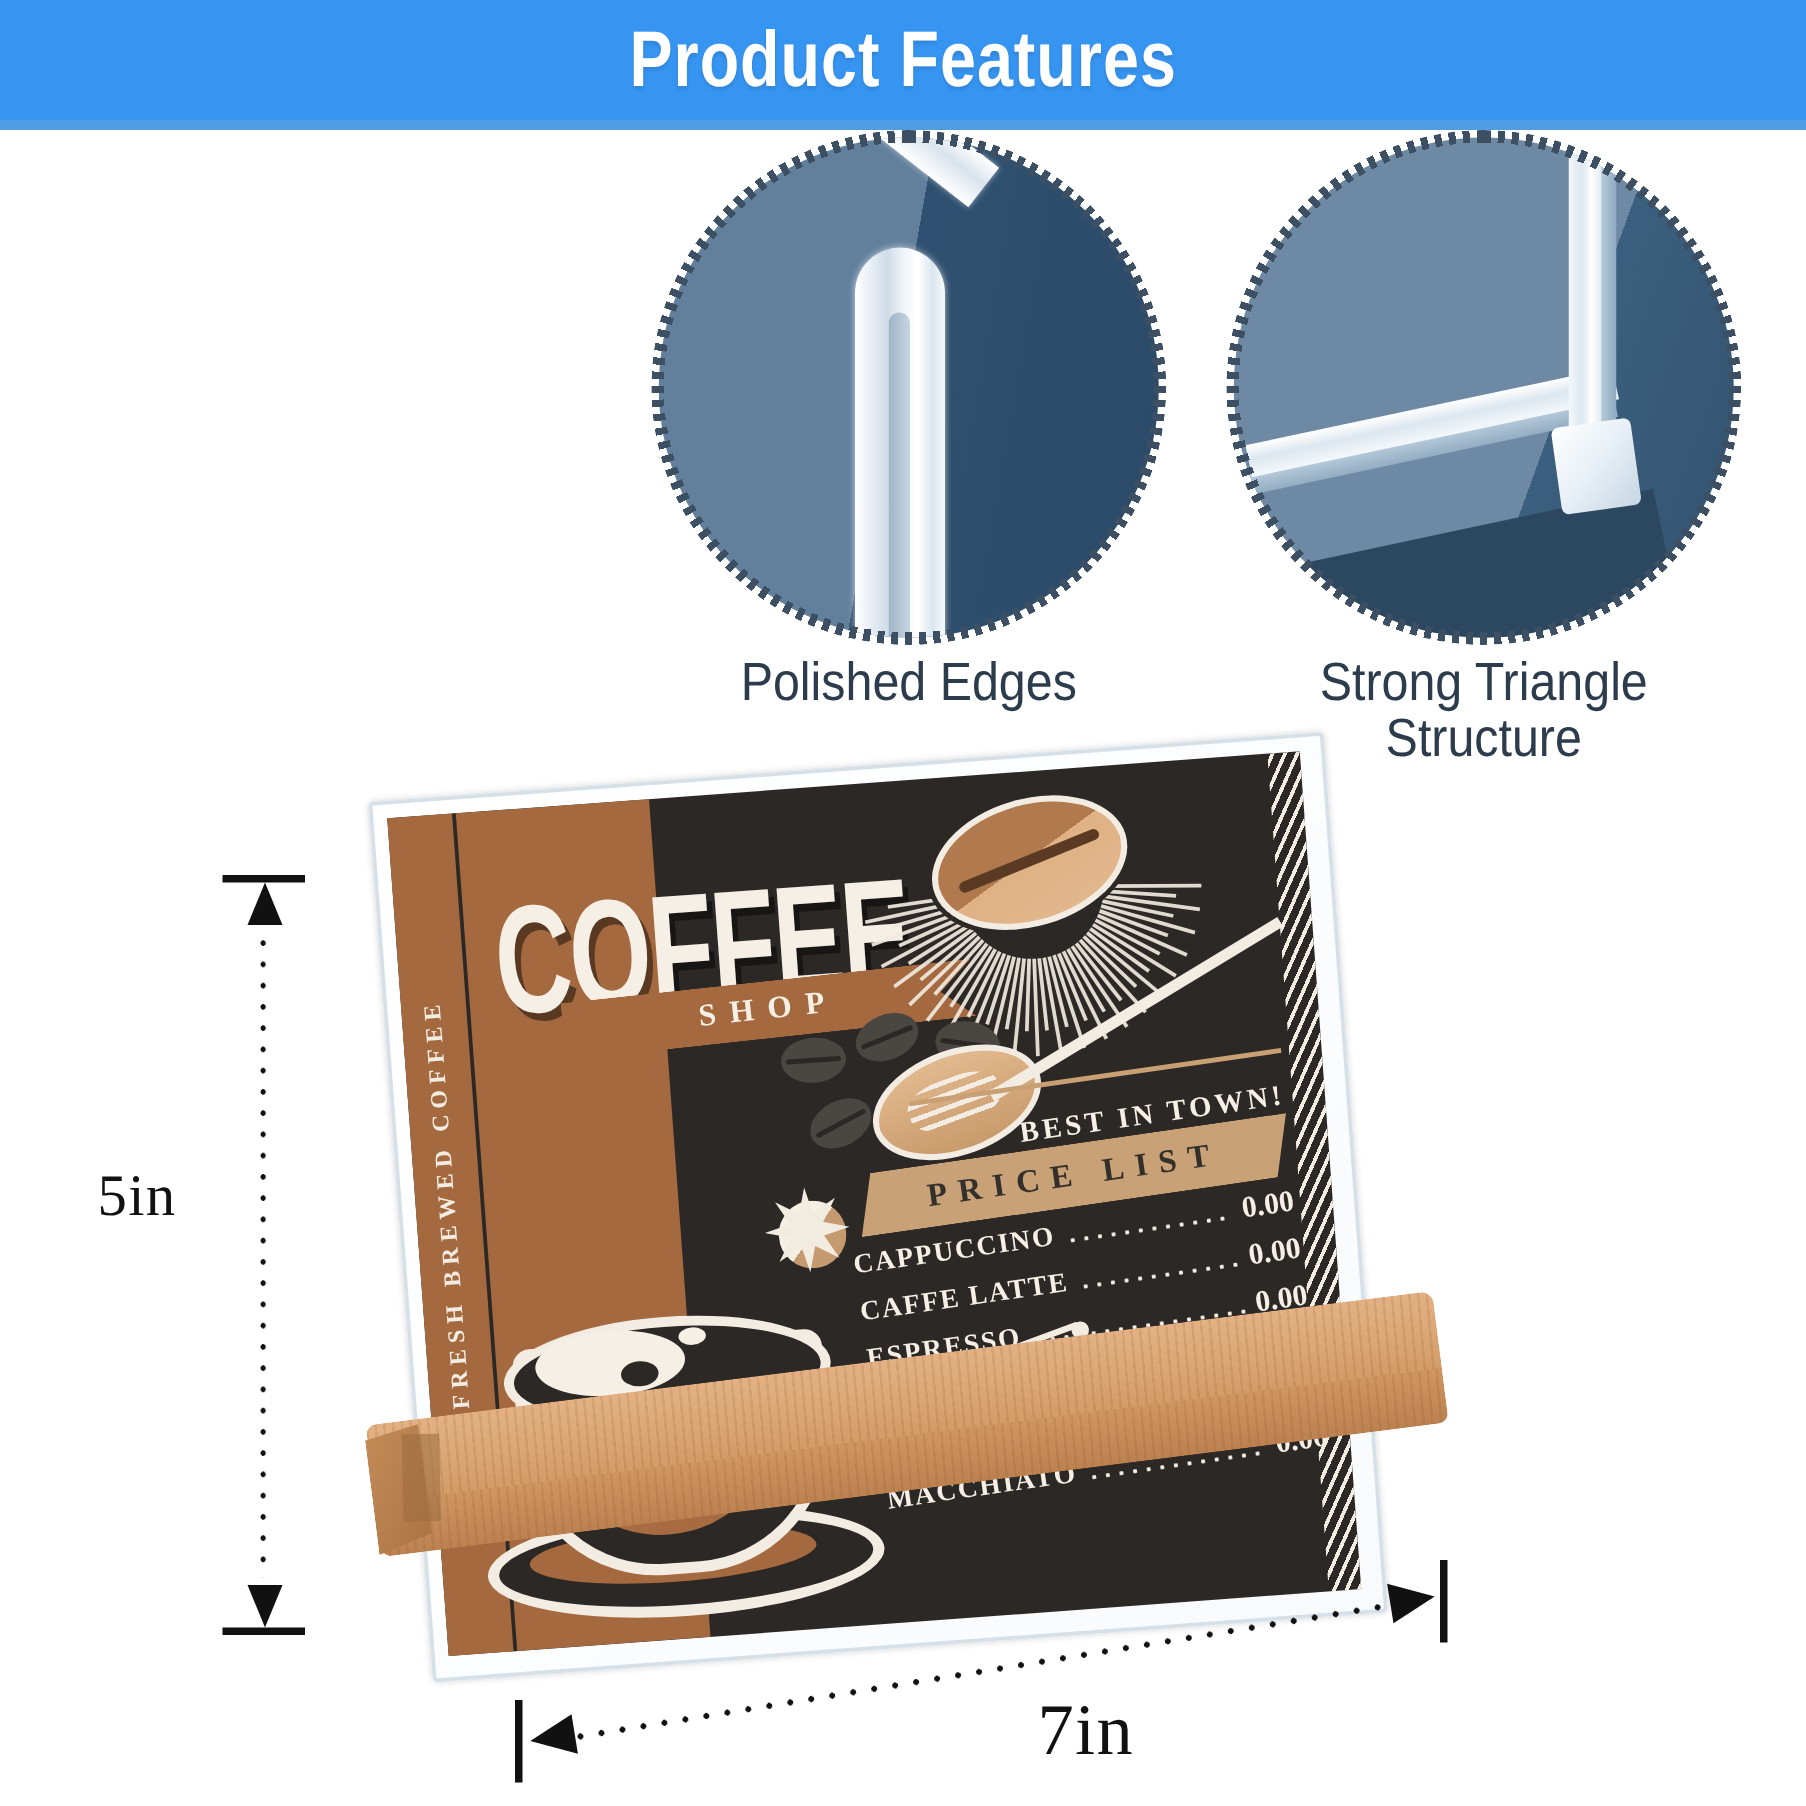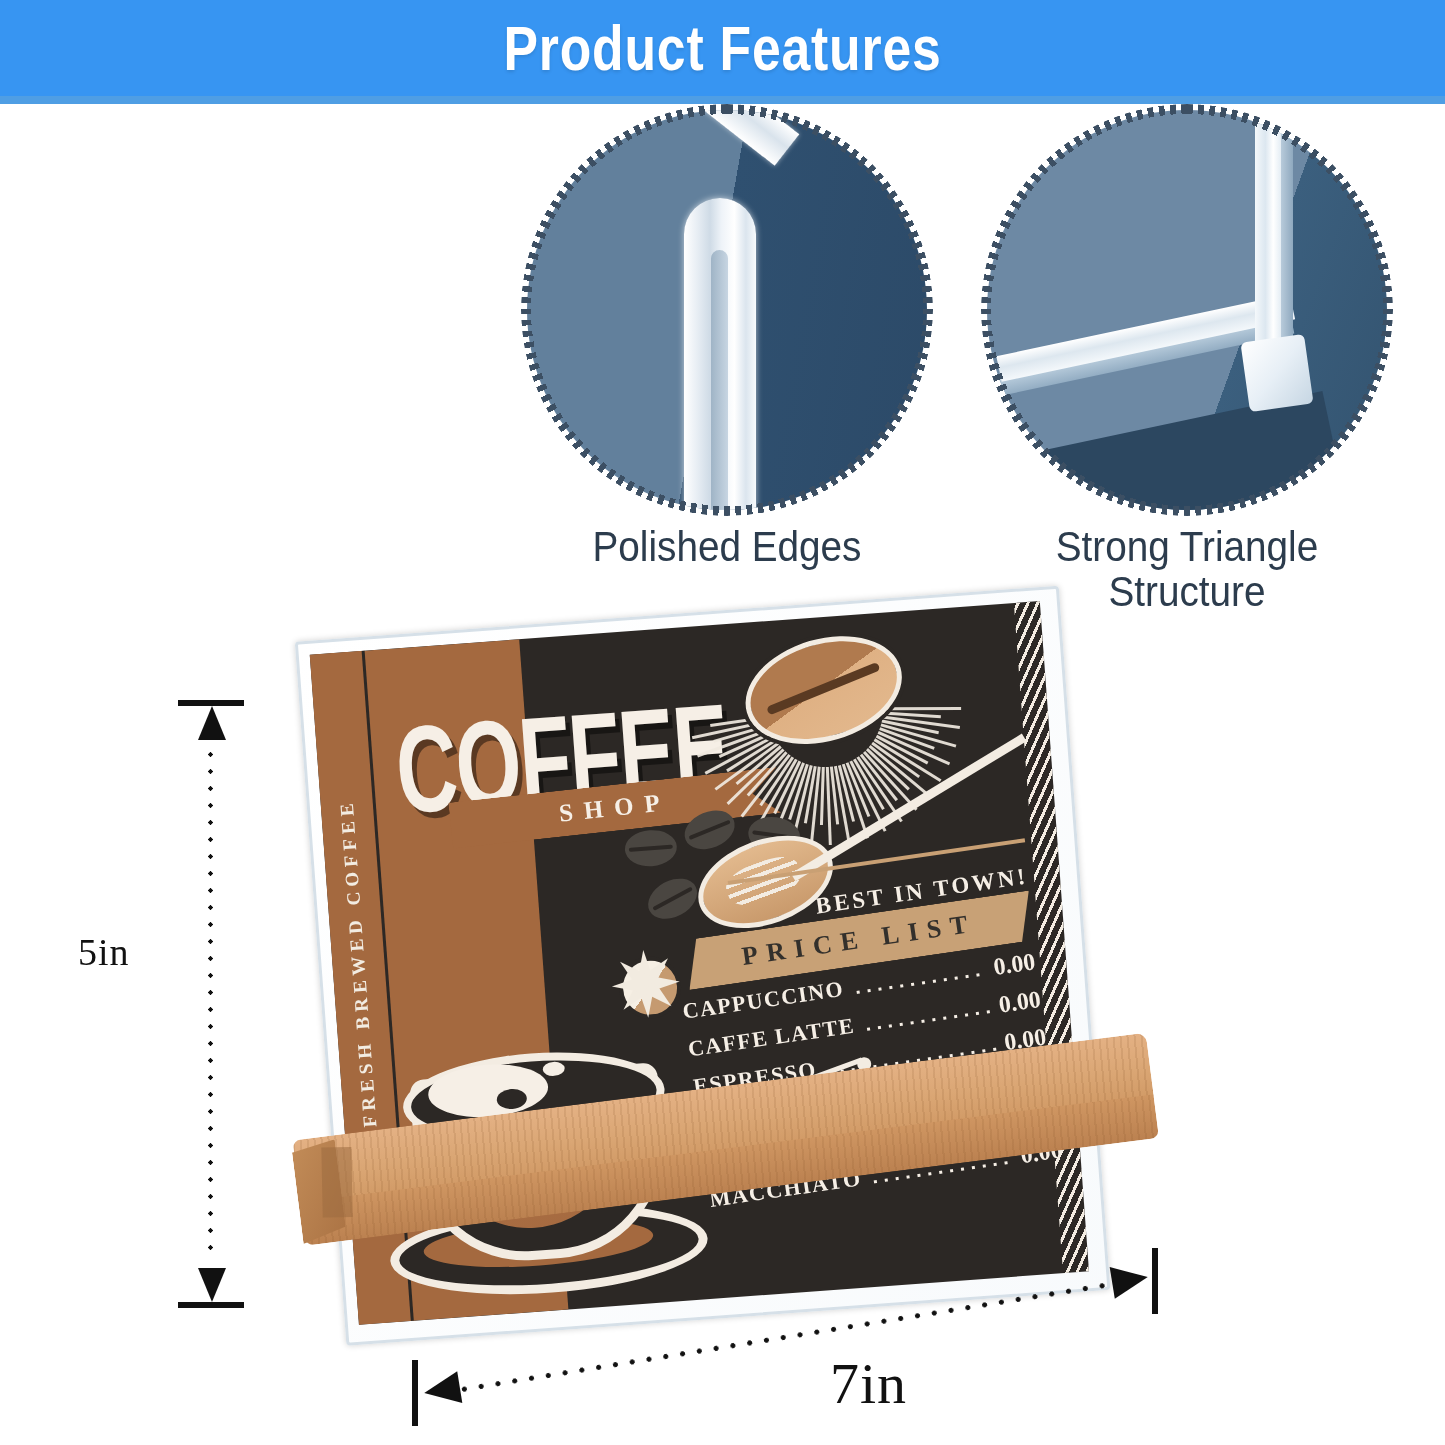--- a/index.html
+++ b/index.html
@@ -372,21 +372,21 @@
   .dim-v .arrow-up{
     position:absolute;left:2px;top:6px;width:0;height:0;
     border-left:14px solid transparent;border-right:14px solid transparent;border-bottom:34px solid #111;
   }
   .dim-v .arrow-dn{
     position:absolute;left:2px;bottom:6px;width:0;height:0;
     border-left:14px solid transparent;border-right:14px solid transparent;border-top:34px solid #111;
   }
   .dim-v-label{
     position:absolute;left:78px;top:930px;
-    color:#111;font-family:"Liberation Serif", serif;font-size:38px;letter-spacing:1px;text-align:right;
+    color:#111;font-family:"Liberation Serif", serif;font-size:47px;letter-spacing:1px;text-align:right;
   }
 
   .dim-h{position:absolute;left:404px;top:1262px;width:760px;height:170px;}
   .dim-h .hline{
     position:absolute;left:52px;top:126px;width:680px;height:5px;
     background-image:radial-gradient(circle,#111 2.2px, transparent 2.5px);
     background-size:17px 5px;background-repeat:repeat-x;
     transform:rotate(-9.2deg);transform-origin:0 50%;
   }
   .dim-h .cap-l{position:absolute;left:8px;top:98px;width:6px;height:66px;background:#111;}

